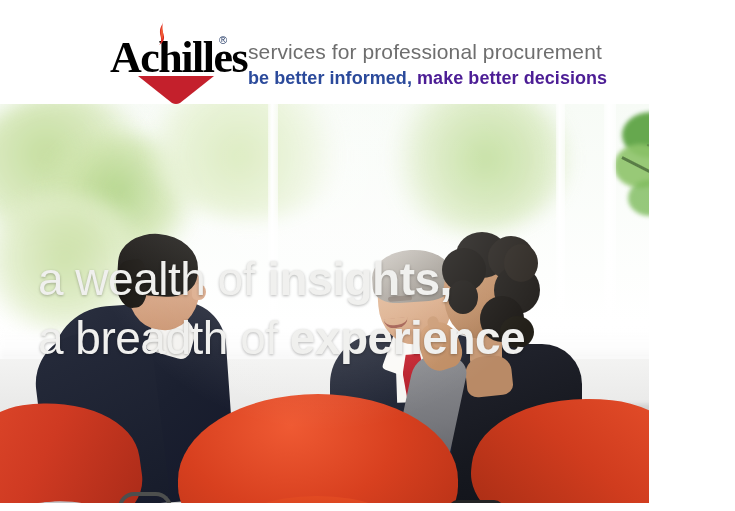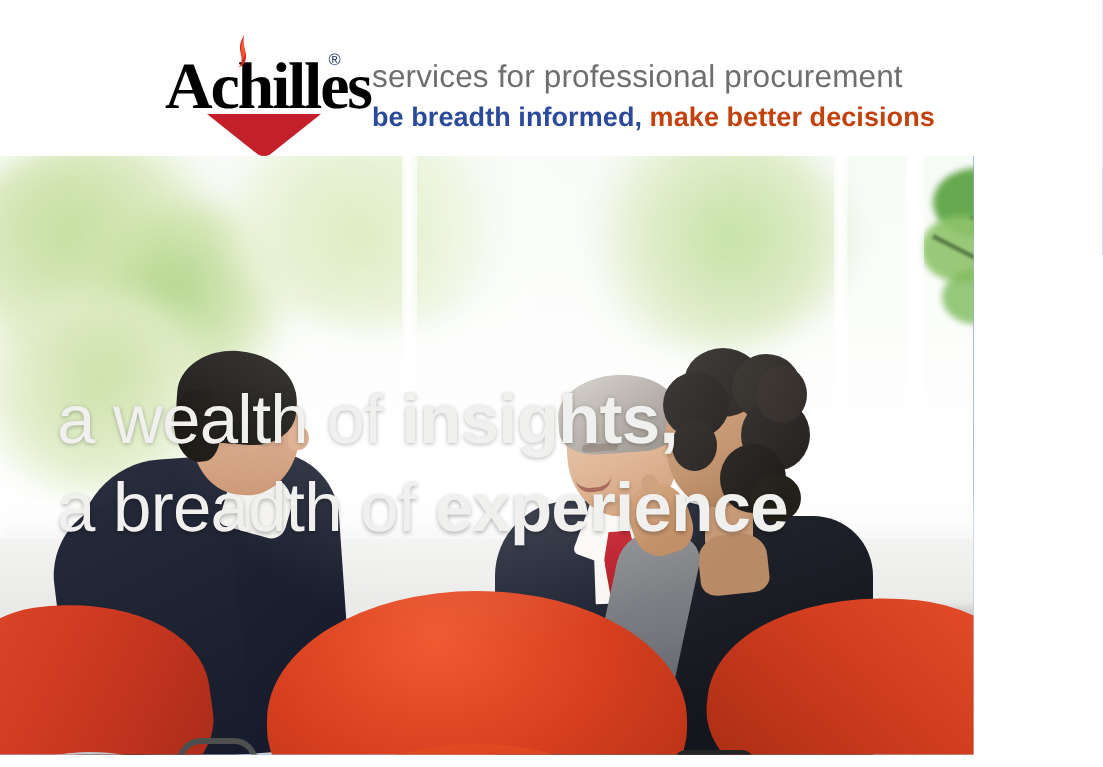--- a/index.html
+++ b/index.html
@@ -64,21 +64,21 @@
     white-space:nowrap;
   }
   .tag-line2 {
     font-size:18px;
     font-weight:600;
     letter-spacing:0.05px;
     white-space:nowrap;
     margin-top:2px;
   }
   .tag-blue { color:#2b4a9b; }
-  .tag-red  { color:#c2410c;margin-top:22px; }
+  .tag-red  { color:#4c1d95;margin-top:22px; }
 
   
   .hero {
     position:absolute; left:0; top:104px; width:649px; height:399px;
     overflow:hidden;
     background:#1d4ed8;
   }
   .hero-scene { position:absolute; inset:0; }
 
   
@@ -407,21 +407,21 @@
           <path d="M0 2 L76 2 L42 29 Q38 31 34 29 Z" fill="#c4202c"></path>
         </svg>
       </div>
 
       <div class="reg">®</div>
     </div>
 
     <div class="tagline">
       <div class="tag-line1">services for professional procurement</div>
       <div class="tag-line2">
-        <span class="tag-blue">be breadth informed,</span>
+        <span class="tag-blue">be better informed,</span>
         <span class="tag-red">make better decisions</span>
       </div>
     </div>
 
   </div>
 
   <div class="hero">
     <div class="hero-scene">
 
       <div class="bg-wall"></div>

